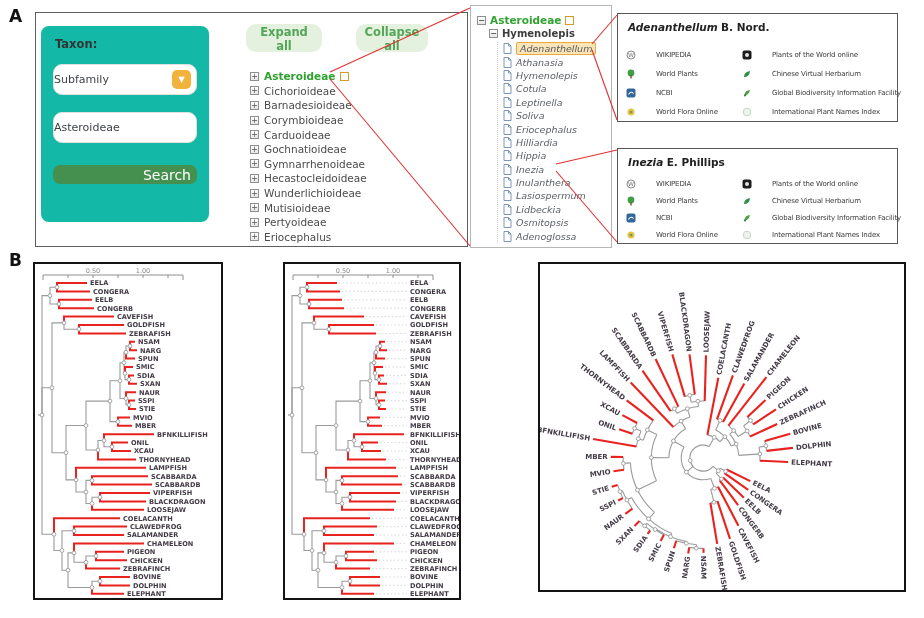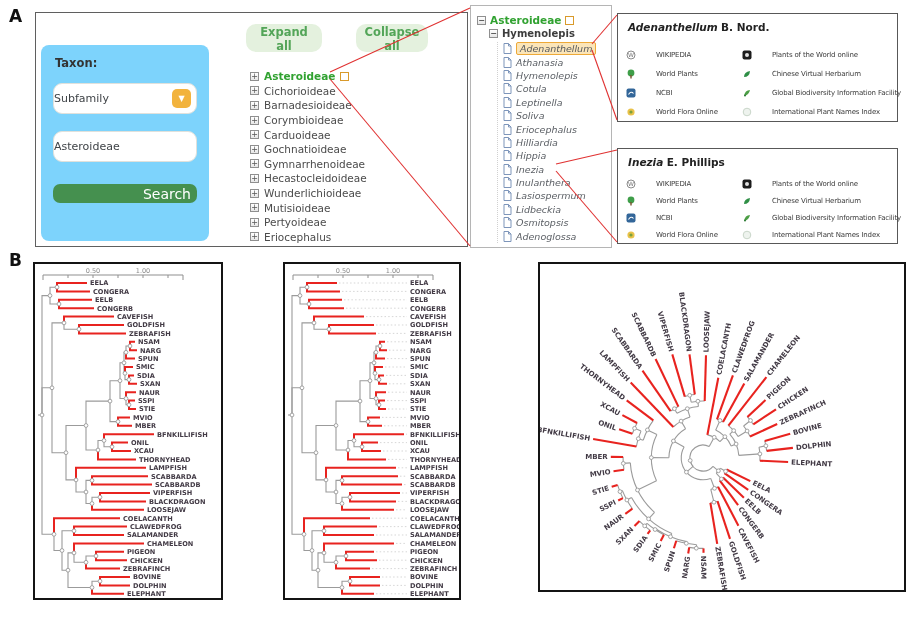--- a/index.html
+++ b/index.html
@@ -3,21 +3,21 @@
 <meta charset="utf-8">
 <style>
   html,body{margin:0;padding:0;background:#fff;}
   .page{position:relative;width:924px;height:618px;background:#fff;overflow:hidden;
         font-family:"DejaVu Sans","Liberation Sans",sans-serif;}
   .panel-label{position:absolute;font-weight:bold;font-size:17px;color:#111;}
   #labelA{left:9px;top:6px;} #labelB{left:9px;top:250px;}
 
   
   .boxA{position:absolute;left:35px;top:12px;width:431px;height:233px;border:1px solid #5f5f5f;background:#fff;}
-  .form-card{position:absolute;left:5px;top:32px;width:168px;height:196px;background:#7dd3fc;border-radius:8px;}
+  .form-card{position:absolute;left:5px;top:13px;width:168px;height:196px;background:#14b8a6;border-radius:8px;}
   .taxon-label{position:absolute;left:14px;top:11px;font-size:11.5px;font-weight:bold;color:#333;}
   .fld{position:absolute;left:12px;width:144px;height:31px;background:#fff;border:1px solid #e0e1dc;
        border-radius:9px;display:flex;align-items:center;box-sizing:border-box;padding:0 0;font-size:11px;color:#3f4347;}
   #fld-rank{top:38px;} #fld-query{top:86px;}
   .chev-btn{position:absolute;right:5px;top:5px;width:19px;height:19px;background:#f2b33d;border-radius:5px;
             display:flex;align-items:center;justify-content:center;color:#fff;font-size:8px;}
   .search-btn{position:absolute;left:12px;top:139px;width:144px;height:19px;background:#45904f;border:none;
               border-radius:7px;color:#fff;font-size:14px;font-family:inherit;text-align:right;}
   .btn-pale{position:absolute;top:11px;height:28px;background:#e4f1de;color:#53a558;font-weight:bold;
             font-size:11.5px;border-radius:10px;border:none;font-family:inherit;}

